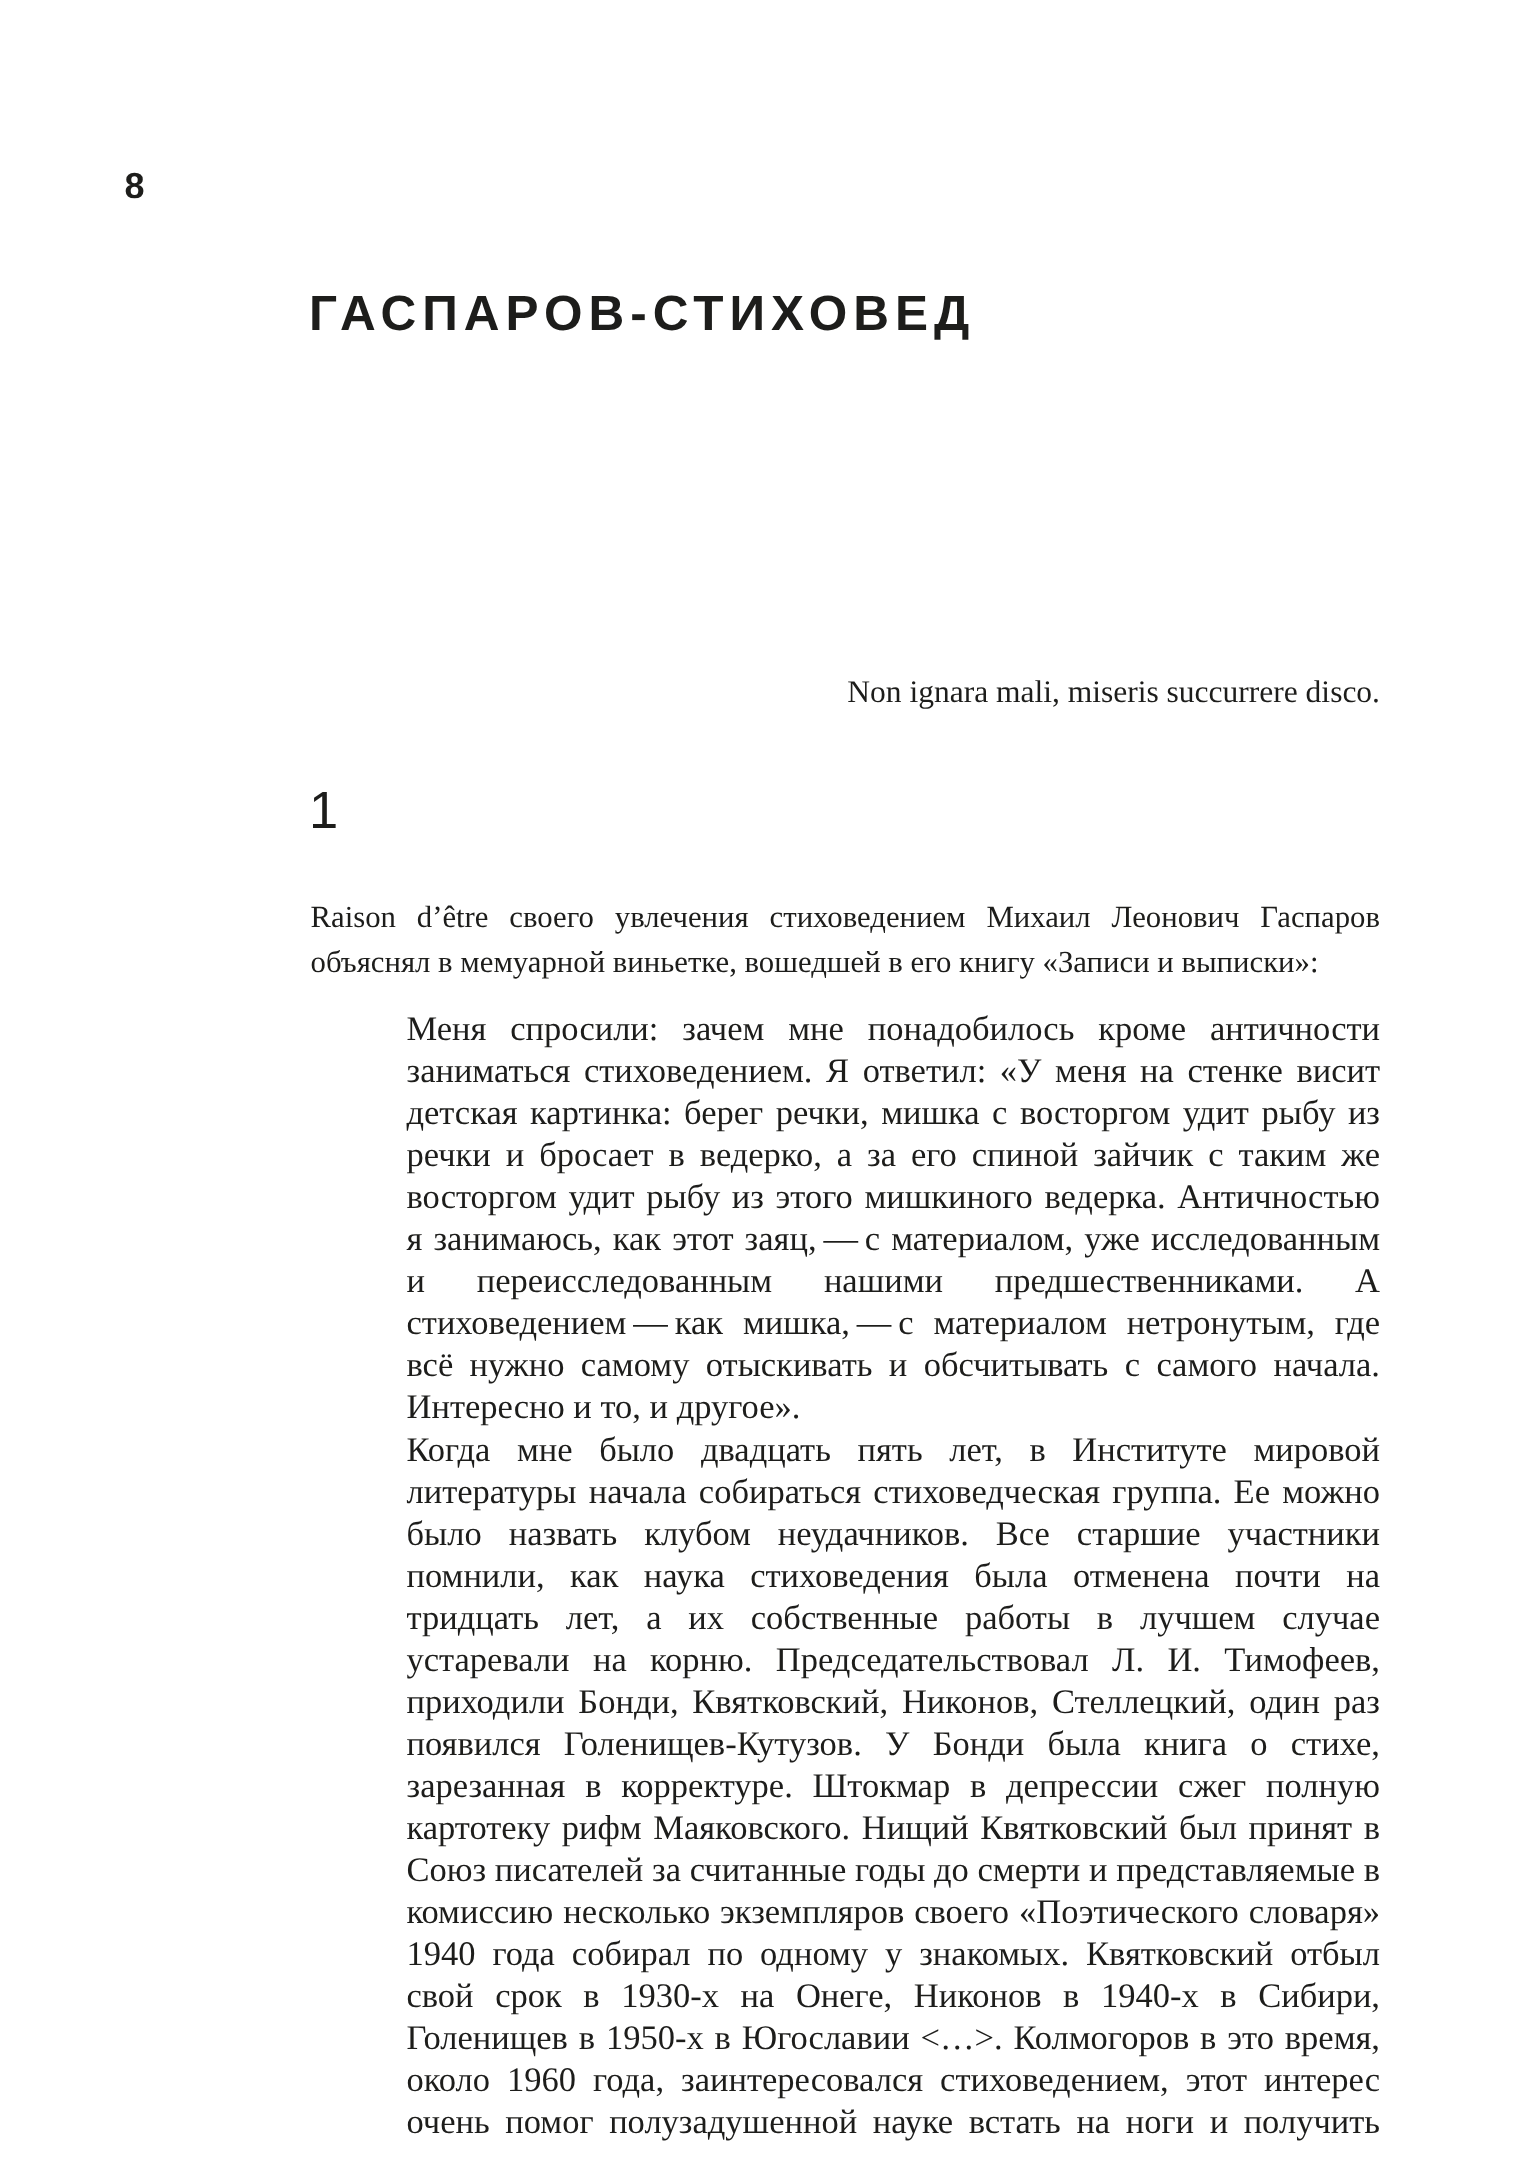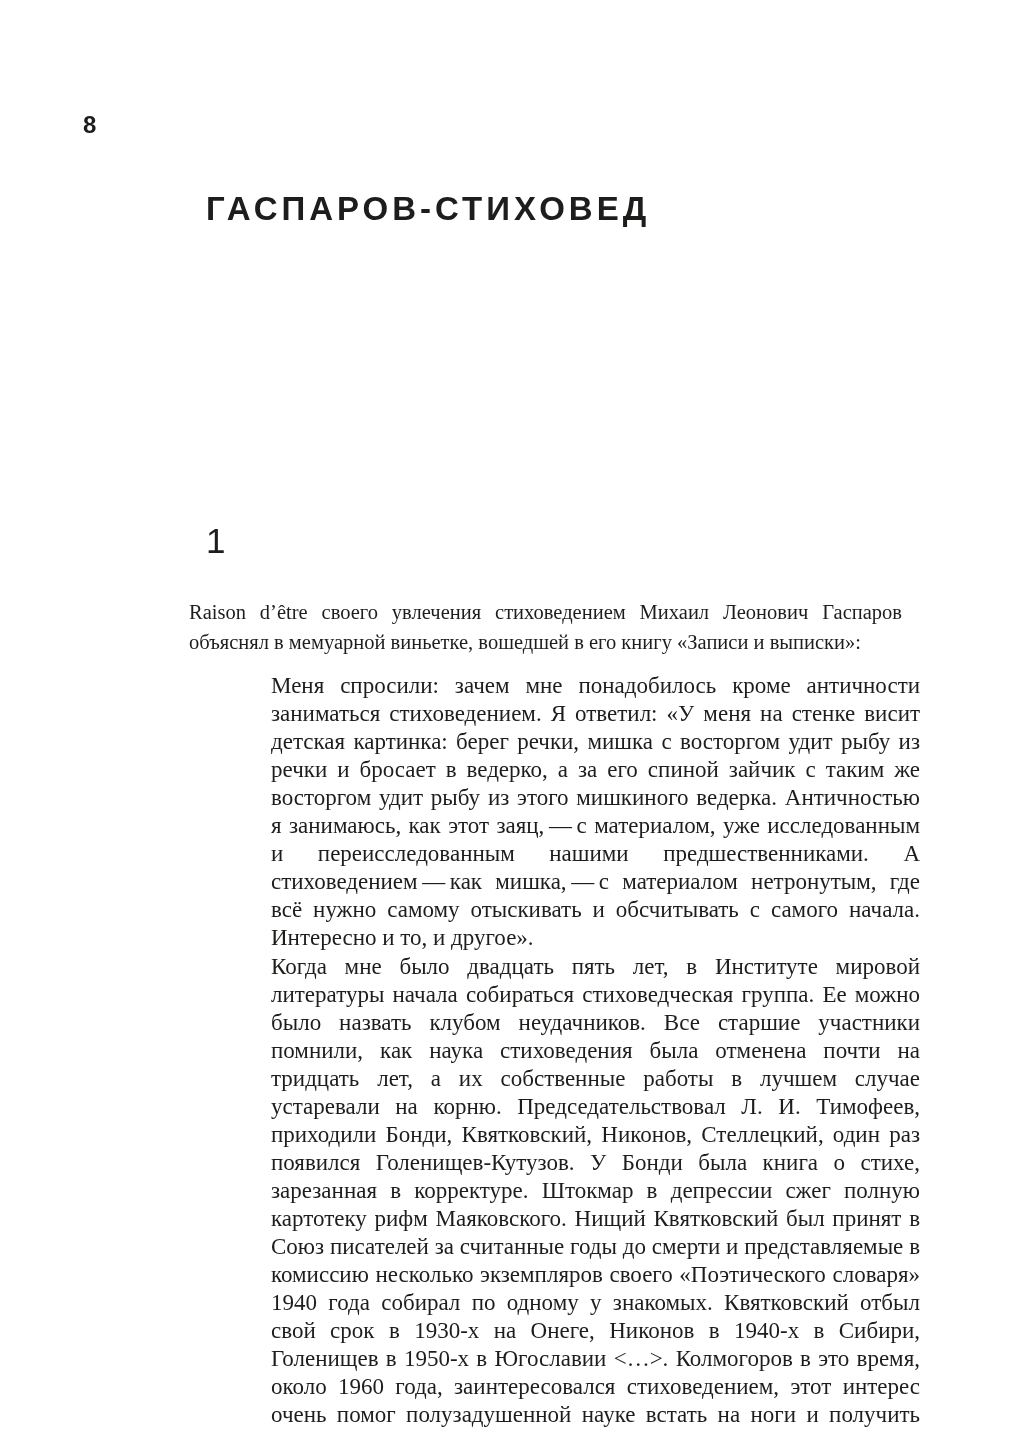--- a/index.html
+++ b/index.html
@@ -54,21 +54,21 @@
   .section-number {
     left: 206px;
     top: 523px;
     font-family: "Liberation Sans", sans-serif;
     font-weight: 400;
     font-size: 35px;
     line-height: 1;
   }
 
   .para {
-    left: 189px;
+    left: 207px;
     width: 713px;
     margin: 0;
     font-size: 20.5px;
     line-height: 30px;
     text-align: justify;
     hyphens: auto;
   }
   .para-1 { top: 597px; }
   .para-2 { top: 917px; }
 
@@ -87,20 +87,21 @@
 </head>
 <body>
 
 <div class="page">
 
   <div class="abs page-number">8</div>
 
   <h1 class="abs chapter-title">ГАСПАРОВ-СТИХОВЕД</h1>
 
   <div class="abs epigraph">
+    <div class="epigraph-quote">Non ignara mali, miseris succurrere disco.</div>
   </div>
 
   <div class="abs section-number">1</div>
 
   <p class="abs para para-1">Raison d’être своего увлечения стиховедением Михаил Леонович Гаспаров объяснял в мемуарной виньетке, вошедшей в его книгу «Записи и выписки»:</p>
 
   <blockquote class="abs quote quote-1">Меня спросили: зачем мне понадобилось кроме античности заниматься стиховедением. Я ответил: «У меня на стенке висит детская картинка: берег речки, мишка с восторгом удит рыбу из речки и бросает в ведерко, а за его спиной зайчик с таким же восторгом удит рыбу из этого мишкиного ведерка. Античностью я занимаюсь, как этот заяц, — с материалом, уже исследованным и переисследованным нашими предшественниками. А стиховедением — как мишка, — с материалом нетронутым, где всё нужно самому отыскивать и обсчитывать с самого начала. Интересно и то, и другое».</blockquote>
 
 
   <blockquote class="abs quote quote-2">Когда мне было двадцать пять лет, в Институте мировой литературы начала собираться стиховедческая группа. Ее можно было назвать клубом неудачников. Все старшие участники помнили, как наука стиховедения была отменена почти на тридцать лет, а их собственные работы в лучшем случае устаревали на корню. Председательствовал Л. И. Тимофеев, приходили Бонди, Квятковский, Никонов, Стеллецкий, один раз появился Голенищев-Кутузов. У Бонди была книга о стихе, зарезанная в корректуре. Штокмар в депрессии сжег полную картотеку рифм Маяковского. Нищий Квятковский был принят в Союз писателей за считанные годы до смерти и представляемые в комиссию несколько экземпляров своего «Поэтического словаря» 1940 года собирал по одному у знакомых. Квятковский отбыл свой срок в 1930-х на Онеге, Никонов в 1940-х в Сибири, Голенищев в 1950-х в Югославии &lt;…&gt;. Колмогоров в это время, около 1960 года, заинтересовался стиховедением, этот интерес очень помог полузадушенной науке встать на ноги и получить признание.</blockquote>

